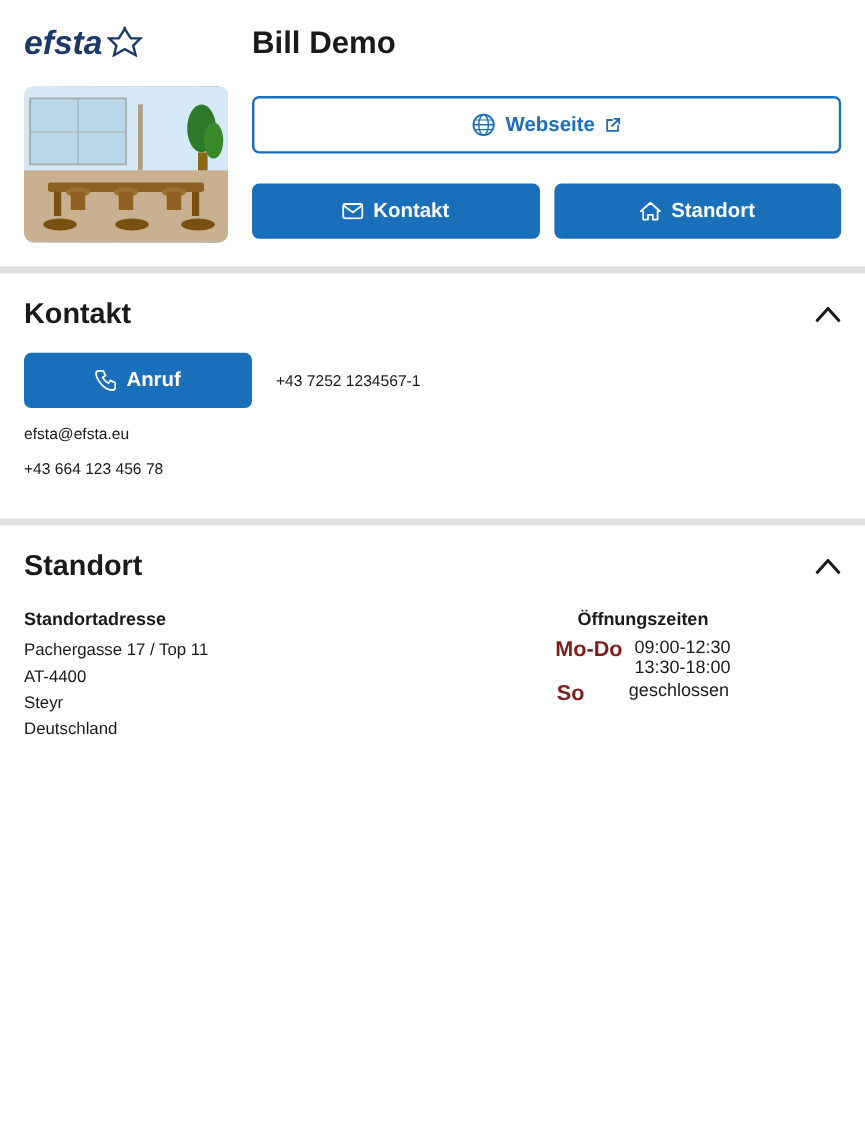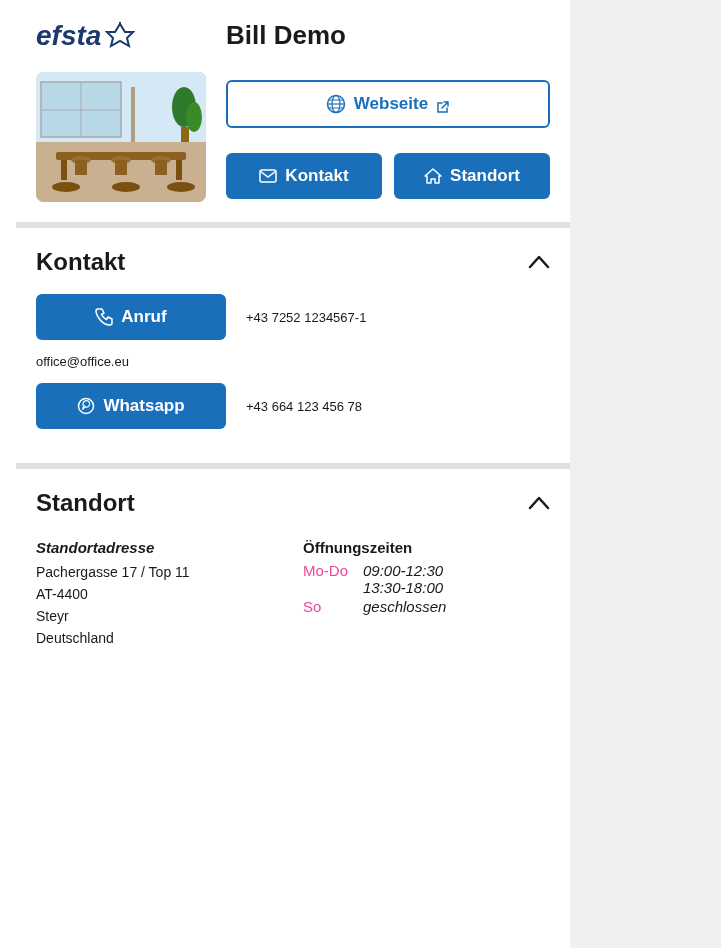--- a/index.html
+++ b/index.html
@@ -4,23 +4,22 @@
   <style>
     * { box-sizing: border-box; margin: 0; padding: 0; }
     body {
       font-family: Arial, sans-serif;
       background: #f0f0f0;
       width: 721px;
       min-height: 948px;
     }
     .page {
       background: #fff;
-      width: 570px;
+      width: 721px;
       min-height: 948px;
-      padding-left: 16px;
     }
 
     
     .header-section {
       background: #fff;
       padding: 20px 20px 20px 20px;
       display: flex;
       align-items: flex-start;
       gap: 20px;
     }
@@ -55,21 +54,21 @@
       gap: 25px;
     }
     .company-name {
       font-size: 26px;
       font-weight: bold;
       color: #1a1a1a;
       margin-bottom: 4px;
     }
     .btn-website {
       display: flex;
-      align-items: flex-end;
+      align-items: center;
       justify-content: center;
       gap: 8px;
       border: 2px solid #1a6fba;
       border-radius: 6px;
       padding: 12px 20px;
       background: #fff;
       color: #1a6fba;
       font-size: 17px;
       font-weight: bold;
       cursor: pointer;
@@ -155,43 +154,41 @@
       font-weight: bold;
       color: #1a1a1a;
       padding: 4px 0;
     }
     .hours-section {
       display: flex;
       flex-direction: column;
       gap: 2px;
     }
     .hours-day {
-      font-size: 15px;
-      font-weight: normal;
-      color: #ec4899;
+      font-size: 18px;
+      font-weight: bold;
+      color: #7f1d1d;
       min-width: 50px;
     }
     .hours-time {
       font-size: 15px;
       color: #1a1a1a;
-      font-style: italic;
     }
     .address-section {
       display: flex;
       flex-direction: column;
       gap: 2px;
     }
     .address-line {
       font-size: 14px;
       color: #1a1a1a;
       padding: 2px 0;
     }
     .address-bold {
       font-weight: bold;
-      font-style: italic;
     }
   </style>
 </head>
 <body>
 
 <div class="page">
 
   <div class="header-section">
     <div style="display:flex; flex-direction:column; gap:10px;">
 
@@ -292,32 +289,24 @@
       <button class="contact-btn">
         <svg width="18" height="18" viewBox="0 0 18 18">
           <path d="M3 1h4l2 4-2.5 1.5c1 2 3 4 5 5L13 9l4 2v4c0 1-1 2-2 2C5 17 1 5 1 3c0-1 1-2 2-2z" fill="none" stroke="white" stroke-width="1.5" stroke-linejoin="round"></path>
         </svg>
         <span>Anruf</span>
       </button>
       <span class="contact-value">+43 7252 1234567-1</span>
     </div>
 
     <div class="contact-row">
-      <span class="contact-value">office@office.eu</span>
+      <span class="contact-value">efsta@efsta.eu</span>
     </div>
 
     <div class="contact-row">
-      <button class="contact-btn">
-        <svg width="18" height="18" viewBox="0 0 18 18">
-          <circle cx="9" cy="9" r="7.5" fill="none" stroke="white" stroke-width="1.5"></circle>
-          <path d="M5.5 12.5l1-3c-.5-1-.8-2-.4-3.2C6.7 4.5 8.3 3.5 9.8 3.7c1.8.2 3 1.8 2.8 3.5-.2 1.5-1.4 2.7-2.8 3-.6.1-1.2 0-1.7-.2L5.5 12.5z" fill="none" stroke="white" stroke-width="1.2"></path>
-          <path d="M7.5 8.5c.3.7.8 1.3 1.5 1.6" stroke="white" stroke-width="1" fill="none" stroke-linecap="round"></path>
-        </svg>
-        <span>Whatsapp</span>
-      </button>
       <span class="contact-value">+43 664 123 456 78</span>
     </div>
   </div>
 
   <div class="section-divider"></div>
 
   <div class="section">
     <div class="section-header">
       <span class="section-title">Standort</span>
       <span class="chevron-icon">
@@ -330,21 +319,21 @@
     <div style="display:flex; gap:20px;">
 
       <div class="address-section" style="flex:1;">
         <div class="standort-label address-bold">Standortadresse</div>
         <div class="address-line">Pachergasse 17 / Top 11</div>
         <div class="address-line">AT-4400</div>
         <div class="address-line">Steyr</div>
         <div class="address-line">Deutschland</div>
       </div>
 
-      <div class="hours-section" style="flex:1;">
+      <div class="hours-section" style="flex:1;align-items:center;">
         <div class="standort-label">Öffnungszeiten</div>
 
         <div style="display:flex; gap:10px;">
           <span class="hours-day">Mo-Do</span>
           <div style="display:flex; flex-direction:column;">
             <span class="hours-time">09:00-12:30</span>
             <span class="hours-time">13:30-18:00</span>
           </div>
         </div>
 

